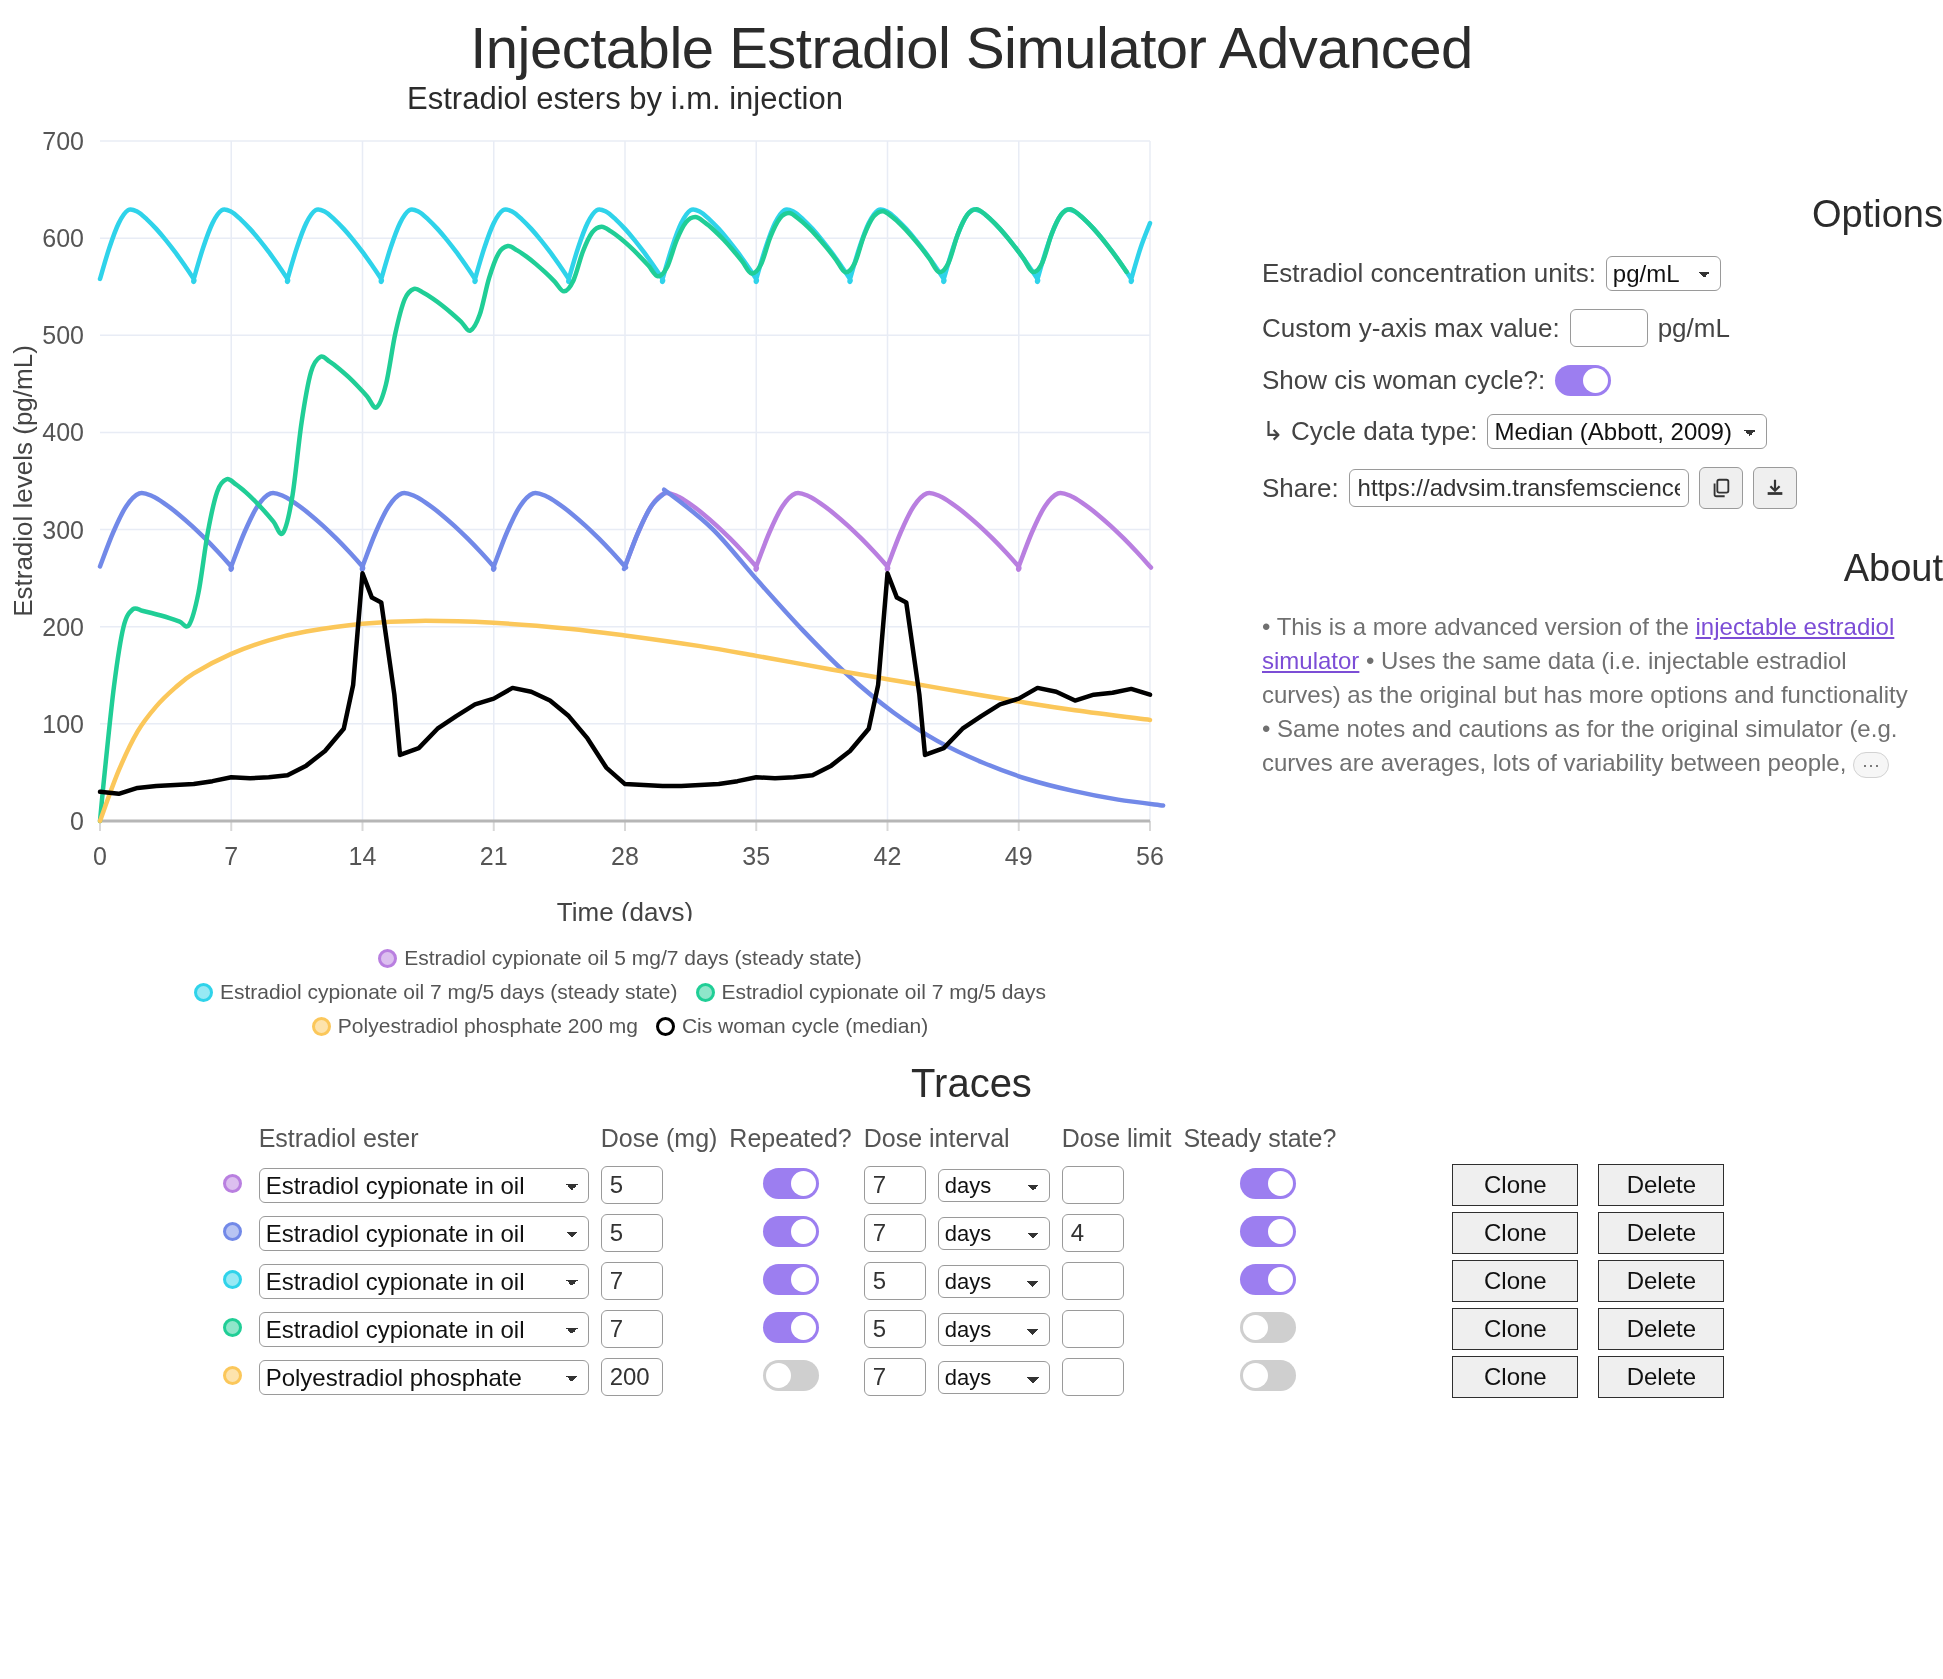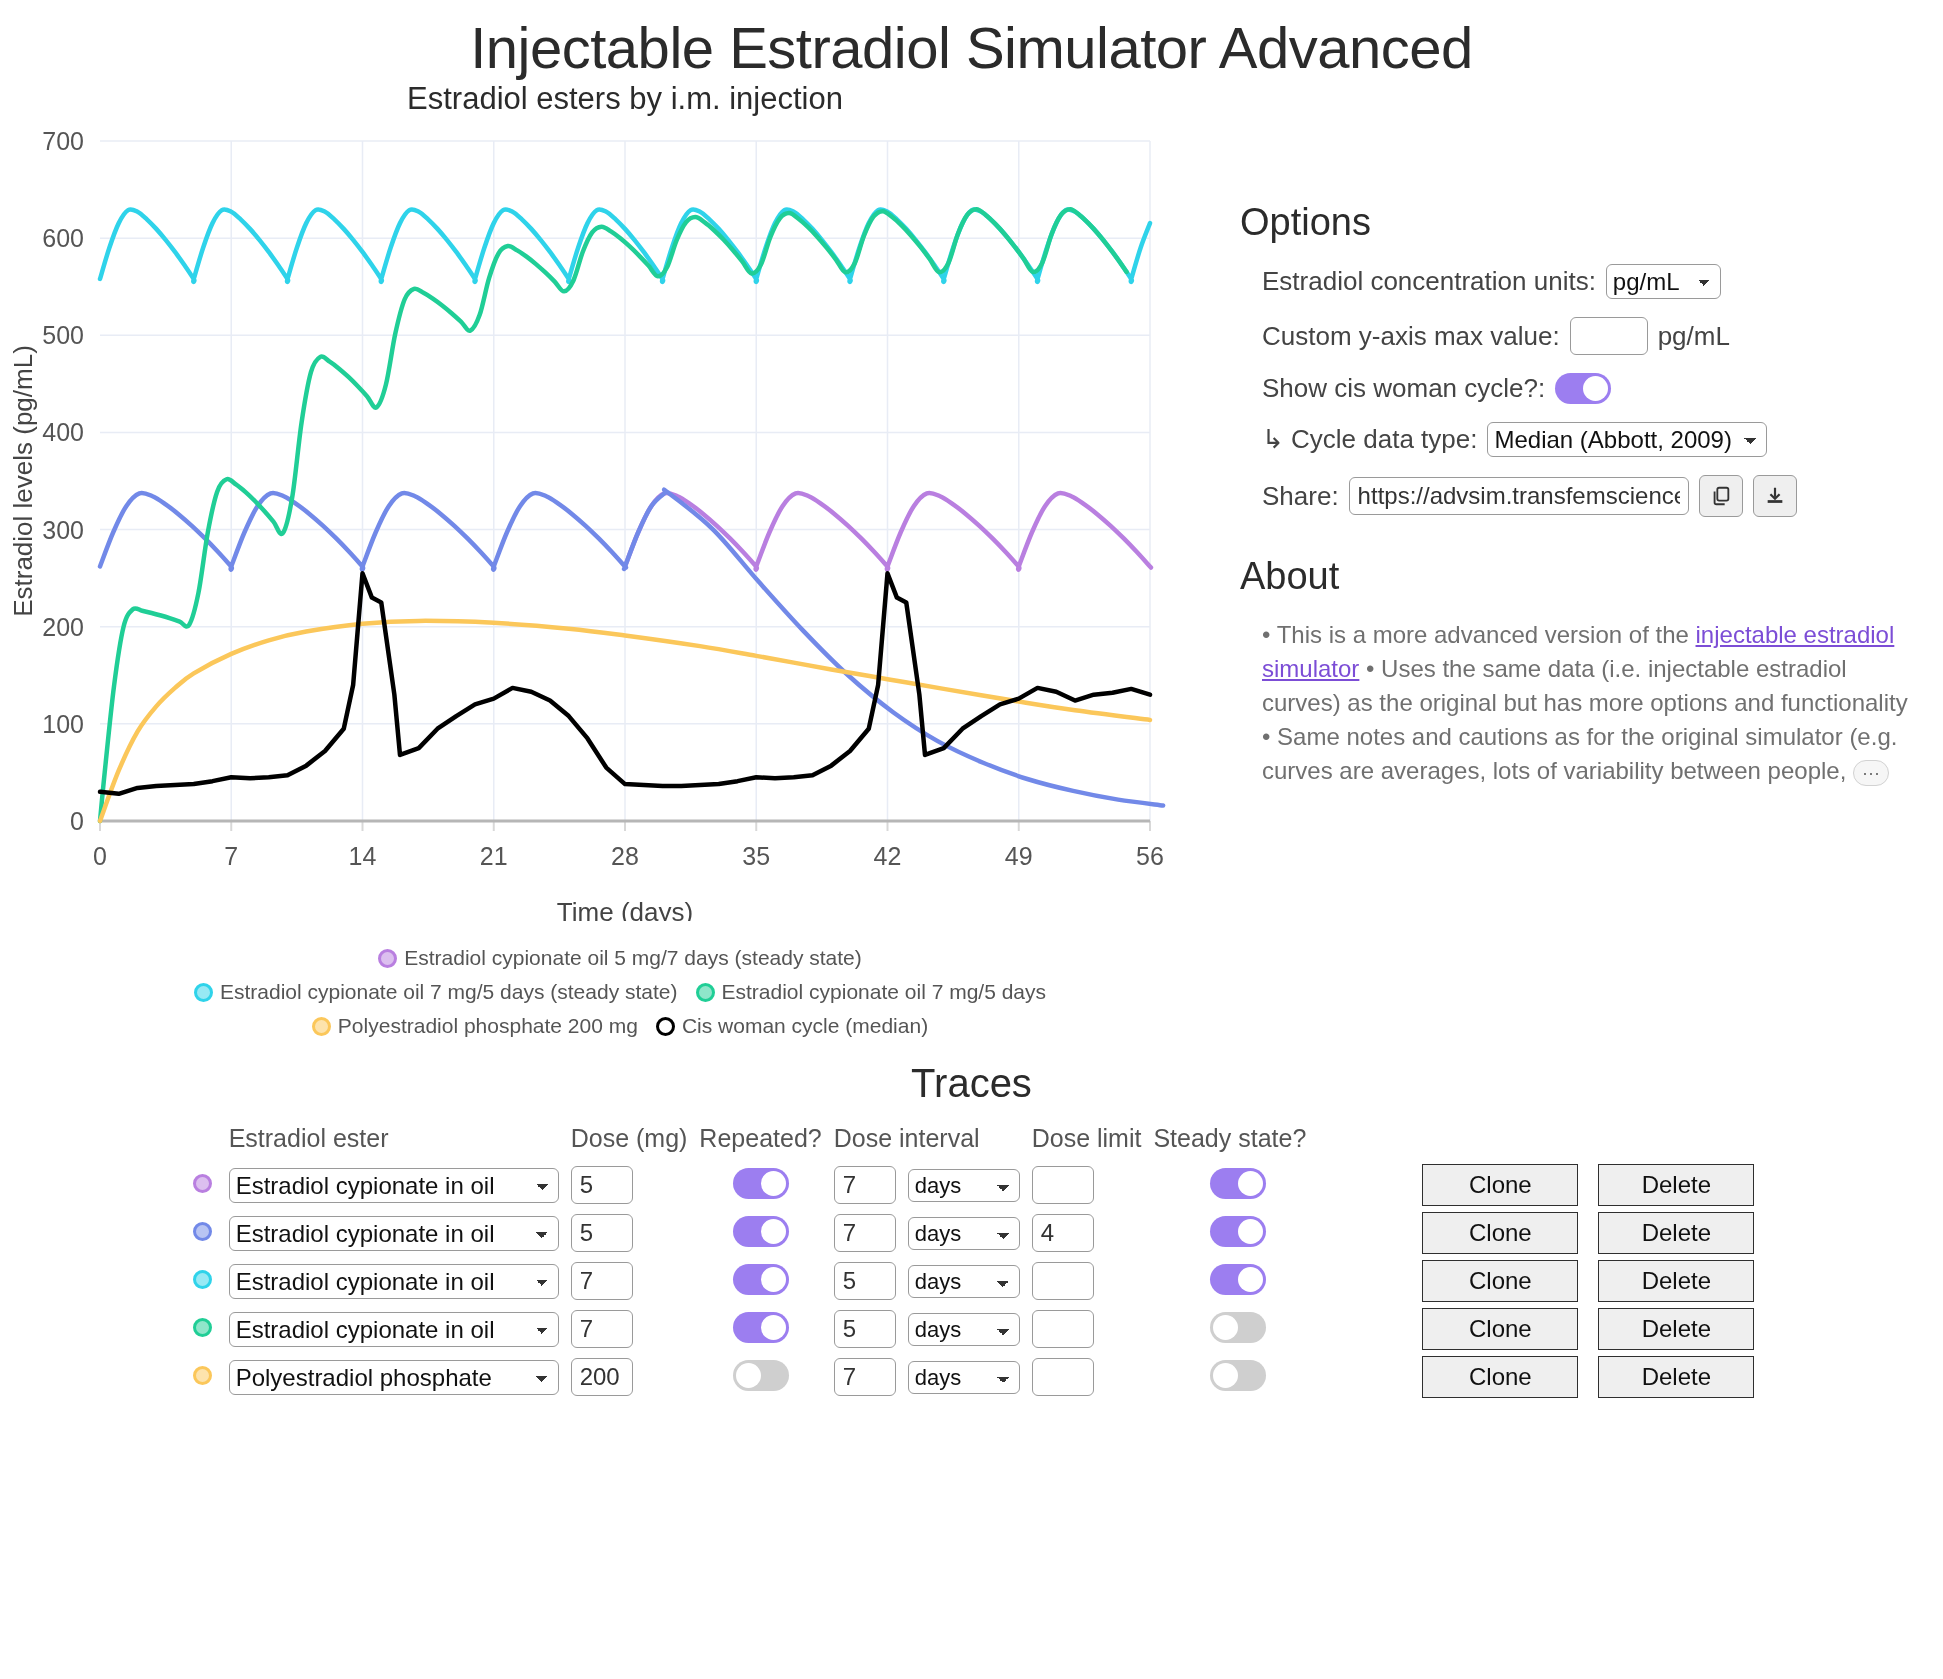--- a/index.html
+++ b/index.html
@@ -56,25 +56,25 @@
   }
   .legend-dot {
     width: 19px; height: 19px;
     border-radius: 50%;
     border: 3px solid #000;
     display: inline-block;
   }
 
   
   .panel-h {
-    text-align: left;
+    text-align: right;
     font-size: 38px;
     font-weight: 400;
     color: #2b2b2b;
-    margin: 8px 0 20px 0;
+    margin: 0 0 20px 0;
   }
   .opt-row {
     display: flex;
     align-items: center;
     gap: 10px;
     font-size: 26px;
     color: #444;
     margin-bottom: 18px;
     padding-left: 22px;
   }
@@ -176,21 +176,21 @@
     width: 19px; height: 19px; border-radius: 50%;
     border: 3px solid #000; display: inline-block;
   }
   select.ester { width: 330px; }
   input.dose { width: 62px; }
   input.interval { width: 62px; }
   select.unit { width: 112px; font-size: 22px; }
   input.limit { width: 62px; }
   .muted { color: #aaa; border-color: #d5d5d5; }
   .gbtn {
-    width: 156px;
+    width: 126px;
     font-family: "Liberation Sans", sans-serif;
     font-size: 24px;
     padding: 6px 0;
     background: #efefef;
     border: 1px solid #2f2f2f;
     color: #111;
     cursor: pointer;
   }
   .addrow-wrap { text-align: center; margin-top: 14px; }
   .addrow {

